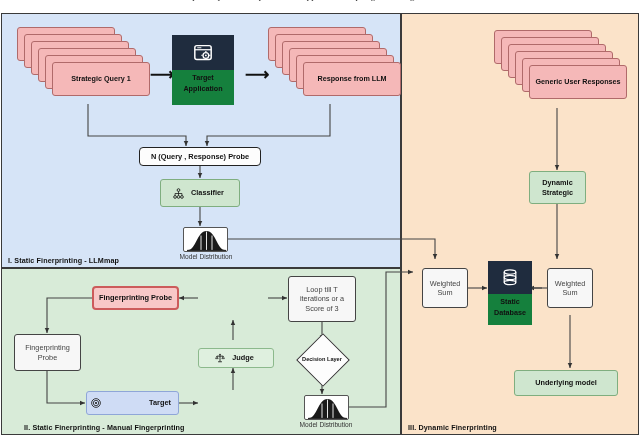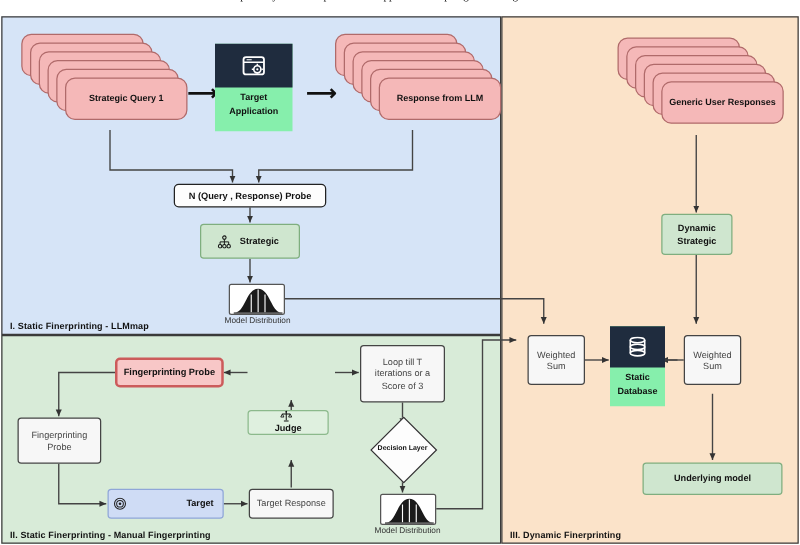--- a/index.html
+++ b/index.html
@@ -49,29 +49,29 @@
   .box-green-lite{background:#dff0df;border:1px solid #8cb98c;border-radius:3px;color:#111;font-weight:bold;}
   
   .box-red{background:#f8c7c7;border:2px solid #cc5b5b;border-radius:4px;color:#111;font-weight:bold;}
   
   .box-blue{background:#cfdcf5;border:1px solid #8fa6d8;border-radius:3px;color:#111;font-weight:bold;}
 
   
   .deck{position:absolute;}
   .deck .card{
     position:absolute;box-sizing:border-box;
-    background:#f5b8b8;border:1px solid #b06a6a;border-radius:8px;
+    background:#f5b8b8;border:1px solid #b06a6a;border-radius:3px;
   }
   .deck .card.front{
     background:#f5b8b8;display:flex;align-items:center;justify-content:center;
     text-align:center;font-size:7.2px;font-weight:bold;color:#111;line-height:1.4;
   }
 
   
-  .appcard{position:absolute;box-sizing:border-box;background:#86efac;}
+  .appcard{position:absolute;box-sizing:border-box;background:#15803d;}
   .appcard .head{
     background:#1f2c3e;width:100%;display:flex;align-items:center;justify-content:center;
   }
   .appcard .cap{
     width:100%;text-align:center;font-size:7.2px;font-weight:bold;color:#111;
     line-height:1.5;padding-top:3px;
   }
 
   
   .diamond{position:absolute;}
@@ -110,21 +110,21 @@
 
   <div class="topstrip">
     <div class="txt">a partially visible caption line cropped at the top edge of the figure</div>
   </div>
 
   <div class="panel" id="panel-static"></div>
   <div class="panel" id="panel-manual"></div>
   <div class="panel" id="panel-dynamic"></div>
 
   <div class="panel-label" style="left:8px;top:256px;">I. Static Finerprinting - LLMmap</div>
-  <div class="panel-label" style="left:8px;top:423px;">II. Static Finerprinting - Manual Fingerprinting</div>
+  <div class="panel-label" style="left:24px;top:423px;">II. Static Finerprinting - Manual Fingerprinting</div>
   <div class="panel-label" style="left:408px;top:423px;">III. Dynamic Finerprinting</div>
 
   <svg id="wires">
     <defs>
       <marker id="ah" viewBox="0 0 10 10" refX="9" refY="5" markerWidth="5.5" markerHeight="5.5" orient="auto-start-reverse">
         <path d="M0,1 L9,5 L0,9 z" fill="#333"></path>
       </marker>
       <marker id="ahg" viewBox="0 0 10 10" refX="9" refY="5" markerWidth="5.5" markerHeight="5.5" orient="auto-start-reverse">
         <path d="M0,1 L9,5 L0,9 z" fill="#4a4a4a"></path>
       </marker>
@@ -225,21 +225,21 @@
   <div class="node box-green" style="left:160px;top:179px;width:80px;height:28px;">
     <span class="icon" style="margin-right:4px;">
       <svg width="11" height="11" viewBox="0 0 16 16" fill="none" aria-hidden="true">
         <circle cx="8" cy="3" r="2" stroke="#111" stroke-width="1.2"></circle>
         <circle cx="3" cy="13" r="2" stroke="#111" stroke-width="1.2"></circle>
         <circle cx="8" cy="13" r="2" stroke="#111" stroke-width="1.2"></circle>
         <circle cx="13" cy="13" r="2" stroke="#111" stroke-width="1.2"></circle>
         <path d="M8 5 V8 M3 11 V8 H13 V11 M8 8 V11" stroke="#111" stroke-width="1.1"></path>
       </svg>
     </span>
-    <span class="lbl">Strategic</span>
+    <span class="lbl">Classifier</span>
   </div>
 
   <div class="distchip" style="left:183px;top:227px;width:45px;height:25px;">
     <svg width="45" height="25" viewBox="0 0 45 25" aria-hidden="true">
       <path d="M4,22 C12,22 13,3 22.5,3 C32,3 33,22 41,22 Z" fill="#1a1a1a"></path>
       <g stroke="#ffffff" stroke-width="0.9">
         <path d="M17,22 V7.5"></path>
           <path d="M22.5,22 V3.6"></path>
           <path d="M28,22 V7.5"></path>
       </g>
@@ -260,25 +260,22 @@
     <span class="icon" style="margin-right:5px;">
       <svg width="10" height="10" viewBox="0 0 16 16" aria-hidden="true">
         <circle cx="8" cy="8" r="7" fill="none" stroke="#222" stroke-width="1.4"></circle>
         <circle cx="8" cy="8" r="4.3" fill="none" stroke="#222" stroke-width="1.3"></circle>
         <circle cx="8" cy="8" r="1.7" fill="#222"></circle>
       </svg>
     </span>
     <span class="lbl">Target</span>
   </div>
 
-  <div class="node box-plain" style="left:199px;top:391px;width:68px;height:24px;">
-    <span class="lbl">Target Response</span>
-  </div>
-
-  <div class="node box-green-lite" style="left:198px;top:328px;width:65px;height:20px;flex-direction:column;">
+
+  <div class="node box-green-lite" style="left:198px;top:348px;width:76px;height:20px;">
     <span class="icon" style="margin-right:4px;">
       <svg width="10" height="10" viewBox="0 0 16 16" fill="none" aria-hidden="true">
         <path d="M8 2 V13" stroke="#111" stroke-width="1.3"></path>
         <path d="M3 5 L13 5" stroke="#111" stroke-width="1.3"></path>
         <path d="M3 5 L1 9 H5 Z" stroke="#111" stroke-width="1.1" fill="none"></path>
         <path d="M13 5 L11 9 H15 Z" stroke="#111" stroke-width="1.1" fill="none"></path>
         <path d="M5 14 H11" stroke="#111" stroke-width="1.4"></path>
         <circle cx="8" cy="2.2" r="1.1" fill="#111"></circle>
       </svg>
     </span>
@@ -337,17 +334,17 @@
         <ellipse cx="10" cy="17.5" rx="7.5" ry="2.8" stroke="#ffffff" stroke-width="1.6"></ellipse>
       </svg>
     </div>
     <div class="cap">Static Database</div>
   </div>
 
   <div class="node box-plain" style="left:547px;top:268px;width:46px;height:40px;">
     <span class="lbl">Weighted Sum</span>
   </div>
 
-  <div class="node box-green" style="left:514px;top:370px;width:112px;height:26px;">
+  <div class="node box-green" style="left:514px;top:370px;width:104px;height:26px;">
     <span class="lbl">Underlying model</span>
   </div>
 
 </div>
 
 </body></html>

